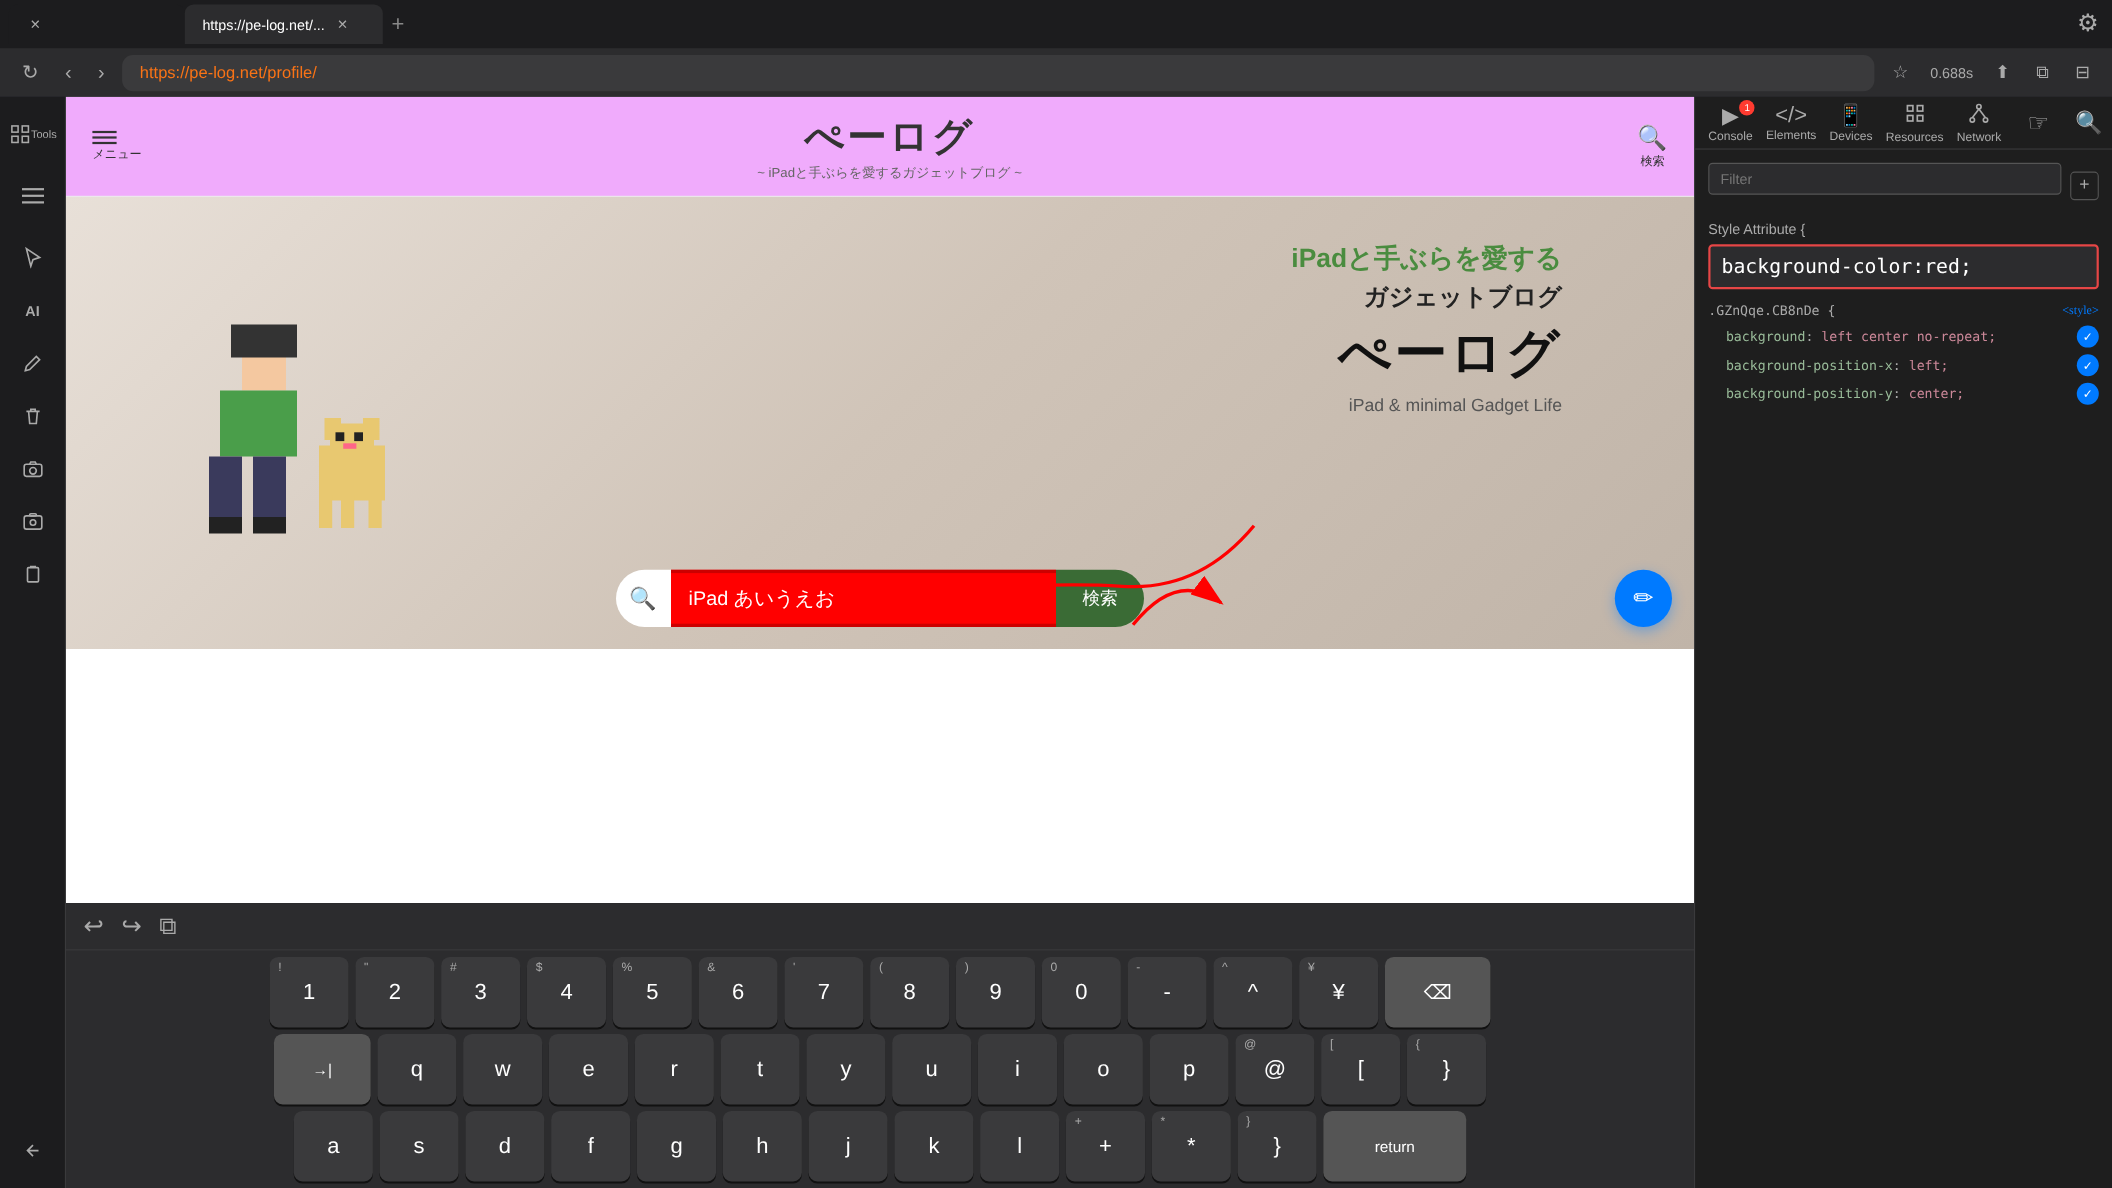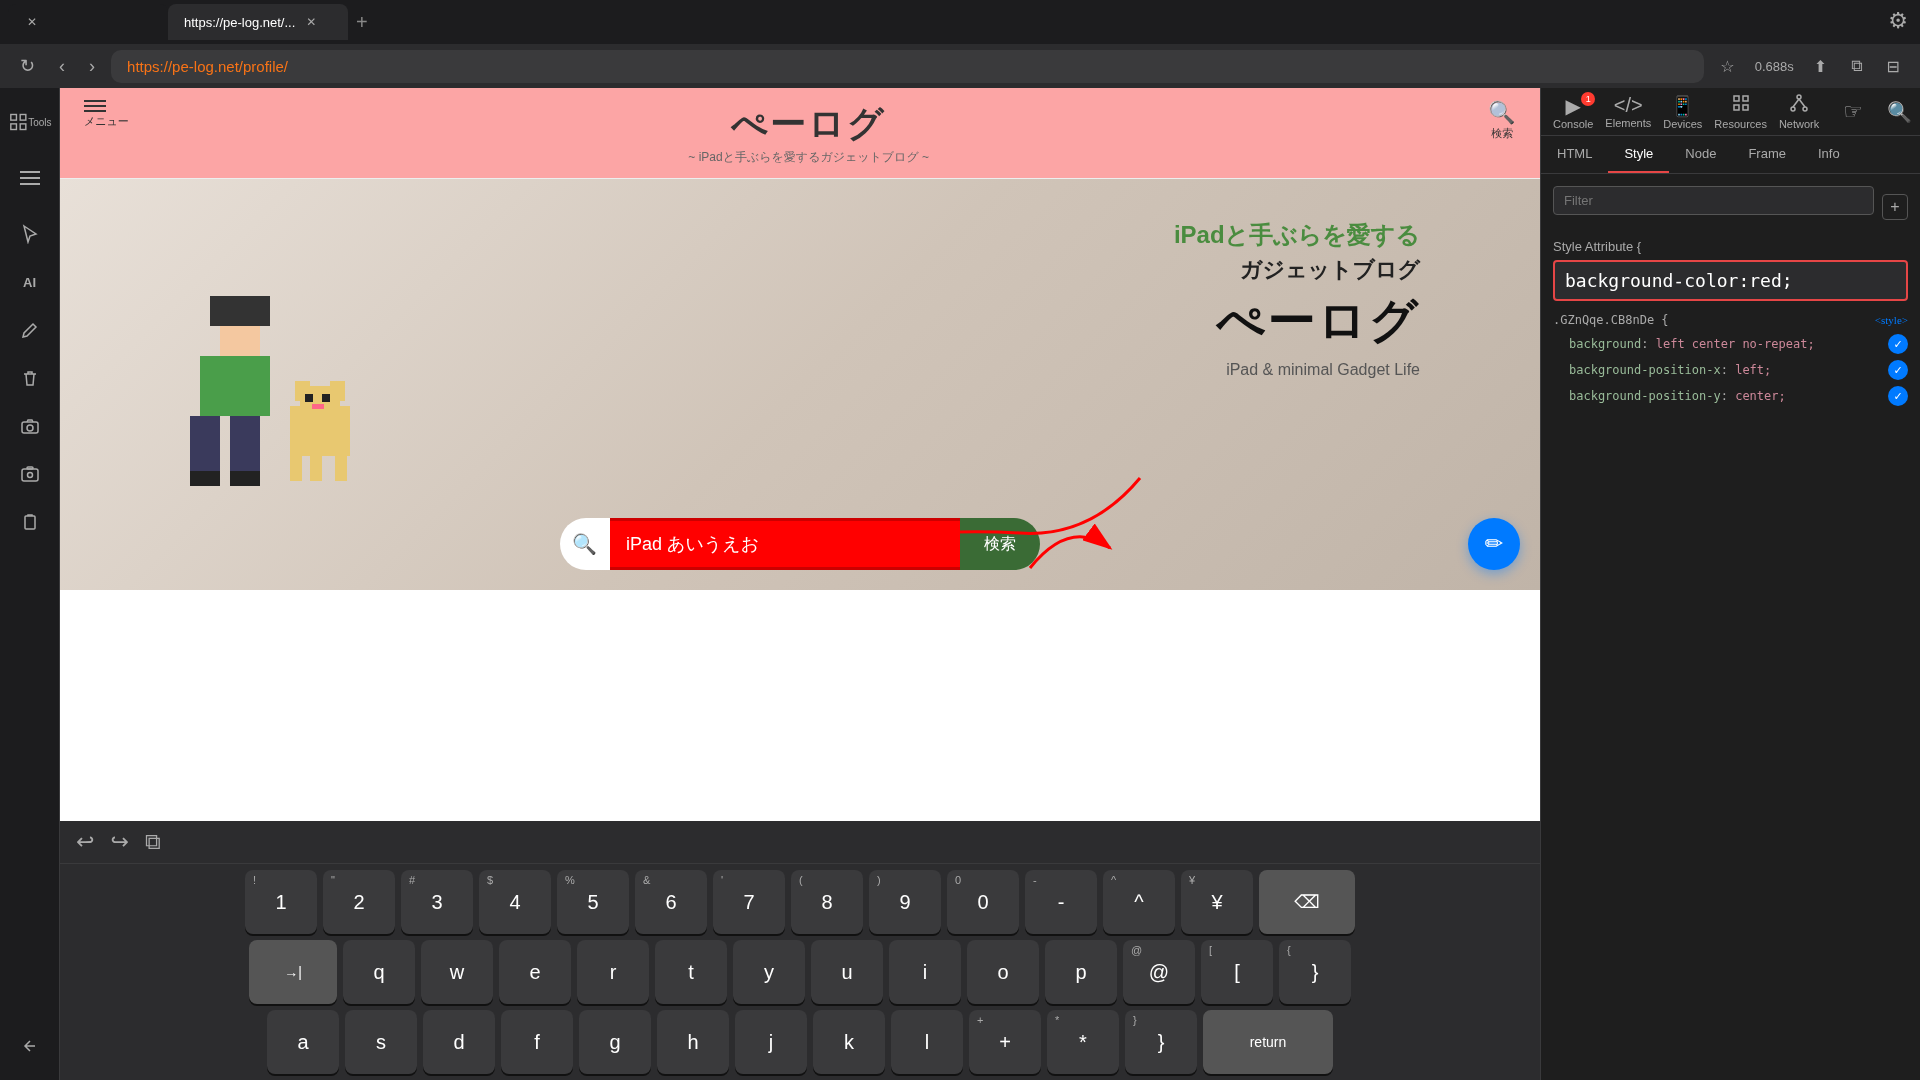--- a/index.html
+++ b/index.html
@@ -24,21 +24,21 @@
 
     
     .tools-sidebar { width: 60px; background: #1c1c1e; display: flex; flex-direction: column; align-items: center; padding: 12px 0; gap: 4px; border-right: 1px solid #3a3a3c; }
     .tool-item { width: 44px; height: 44px; display: flex; align-items: center; justify-content: center; border-radius: 8px; color: #aaa; font-size: 20px; cursor: pointer; }
 
     
     .browser-viewport { flex: 1; position: relative; overflow: hidden; background: #fff; }
 
     
     .website { width: 100%; height: 100%; background: #fff; }
-    .site-header { display: flex; align-items: flex-start; justify-content: space-between; padding: 12px 24px; background: #fca5a5; border-bottom: 1px solid #eee; }
+    .site-header { display: flex; align-items: center; justify-content: space-between; padding: 12px 24px; background: #f0abfc; border-bottom: 1px solid #eee; }
     .site-menu { display: flex; flex-direction: column; gap: 3px; cursor: pointer; }
     .site-menu span { display: block; width: 22px; height: 2px; background: #333; }
     .menu-label { font-size: 11px; color: #333; text-align: center; margin-top: 2px; }
     .site-logo { text-align: center; }
     .site-logo-text { font-size: 36px; font-weight: bold; color: #333; letter-spacing: 2px; }
     .site-logo-sub { font-size: 12px; color: #666; }
     .site-search-icon { font-size: 22px; color: #333; cursor: pointer; text-align: center; }
     .search-label { font-size: 11px; color: #333; }
 
     
@@ -304,27 +304,20 @@
               <line x1="10" y1="6" x2="4" y2="14"></line>
               <line x1="10" y1="6" x2="16" y2="14"></line>
             </svg>
         </span>
         <span class="devtools-tool-label">Network</span>
       </div>
       <span class="inspect-cursor" style="margin-left:8px;font-size:22px;">☞</span>
       <button class="devtools-search-btn" style="margin-left:auto;">🔍</button>
     </div>
 
-    <div class="devtools-tabs">
-      <div class="devtools-tab">HTML</div>
-      <div class="devtools-tab active">Style</div>
-      <div class="devtools-tab">Node</div>
-      <div class="devtools-tab">Frame</div>
-      <div class="devtools-tab">Info</div>
-    </div>
 
     <div class="devtools-content">
       <div style="display:flex;align-items:center;gap:8px;margin-bottom:12px;">
         <input class="devtools-filter" type="text" style="flex: 1 1 0%;" placeholder="Filter">
         <button style="background:none;border:1px solid #555;color:#aaa;width:26px;height:26px;border-radius:4px;font-size:16px;cursor:pointer;">+</button>
       </div>
 
       <div>
         <div class="style-attribute-label">Style Attribute {</div>
         <div class="style-attribute-box">

